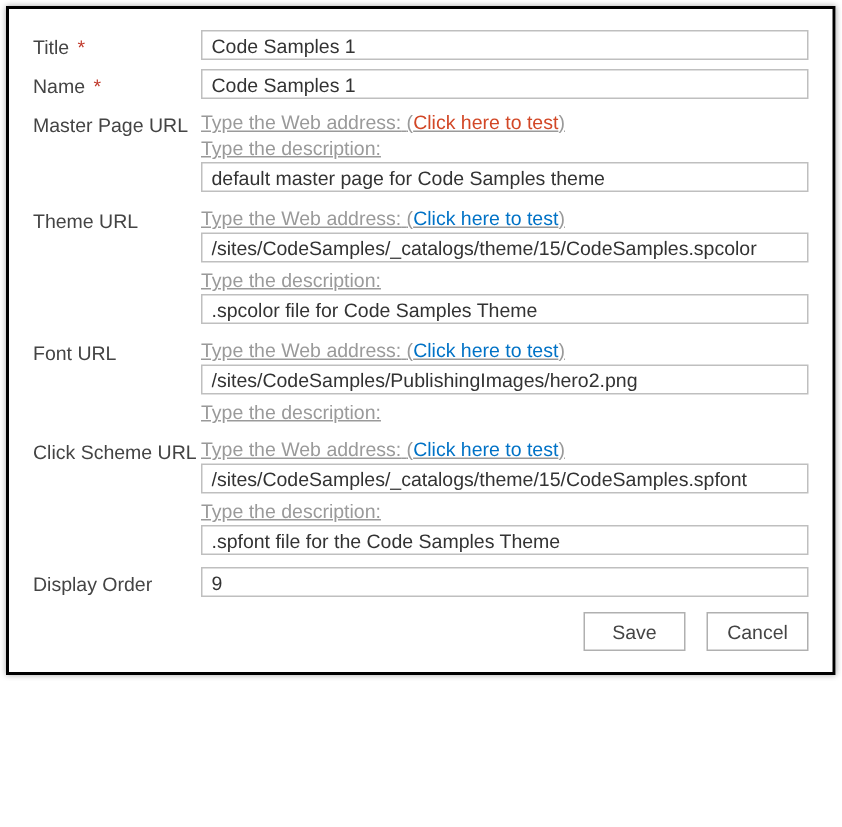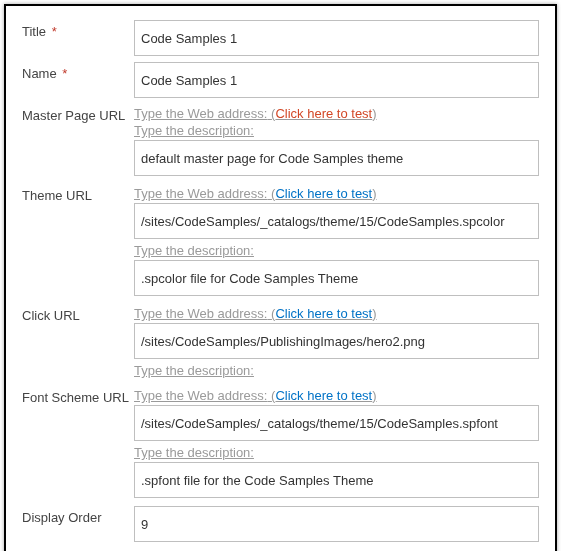--- a/index.html
+++ b/index.html
@@ -29,21 +29,21 @@
     flex: 0 0 112px;
     padding-top: 4px;
     color: #444;
   }
   .req { color: #c0392b; margin-left: 2px; }
   .field-col {
     flex: 1;
   }
   input[type="text"] {
     width: 100%;
-    height: 36px;
+    height: 20px;
     border: 1px solid #bfbfbf;
     padding: 2px 6px;
     font-family: inherit;
     font-size: 13px;
     color: #333;
     background: #fff;
   }
   .short { width: 90px; }
   .hint {
     color: #9a9a9a;
@@ -118,33 +118,33 @@
         <span>Type the Web address:</span>
         <span class="paren"> (</span><span class="link">Click here to test</span><span class="paren">)</span>
       </div>
       <input type="text" value="/sites/CodeSamples/_catalogs/theme/15/CodeSamples.spcolor" style="">
       <div class="hint">Type the description:</div>
       <input type="text" value=".spcolor file for Code Samples Theme" style="">
     </div>
   </div>
 
   <div class="row block">
-    <div class="label-col">Click URL</div>
+    <div class="label-col">Font URL</div>
     <div class="field-col url-group">
       <div class="hint">
         <span>Type the Web address:</span>
         <span class="paren"> (</span><span class="link">Click here to test</span><span class="paren">)</span>
       </div>
       <input type="text" value="/sites/CodeSamples/PublishingImages/hero2.png" style="">
       <div class="hint">Type the description:</div>
     </div>
   </div>
 
   <div class="row block">
-    <div class="label-col">Font Scheme URL</div>
+    <div class="label-col">Click Scheme URL</div>
     <div class="field-col url-group">
       <div class="hint">
         <span>Type the Web address:</span>
         <span class="paren"> (</span><span class="link">Click here to test</span><span class="paren">)</span>
       </div>
       <input type="text" value="/sites/CodeSamples/_catalogs/theme/15/CodeSamples.spfont" style="">
       <div class="hint">Type the description:</div>
       <input type="text" value=".spfont file for the Code Samples Theme" style="">
     </div>
   </div>

